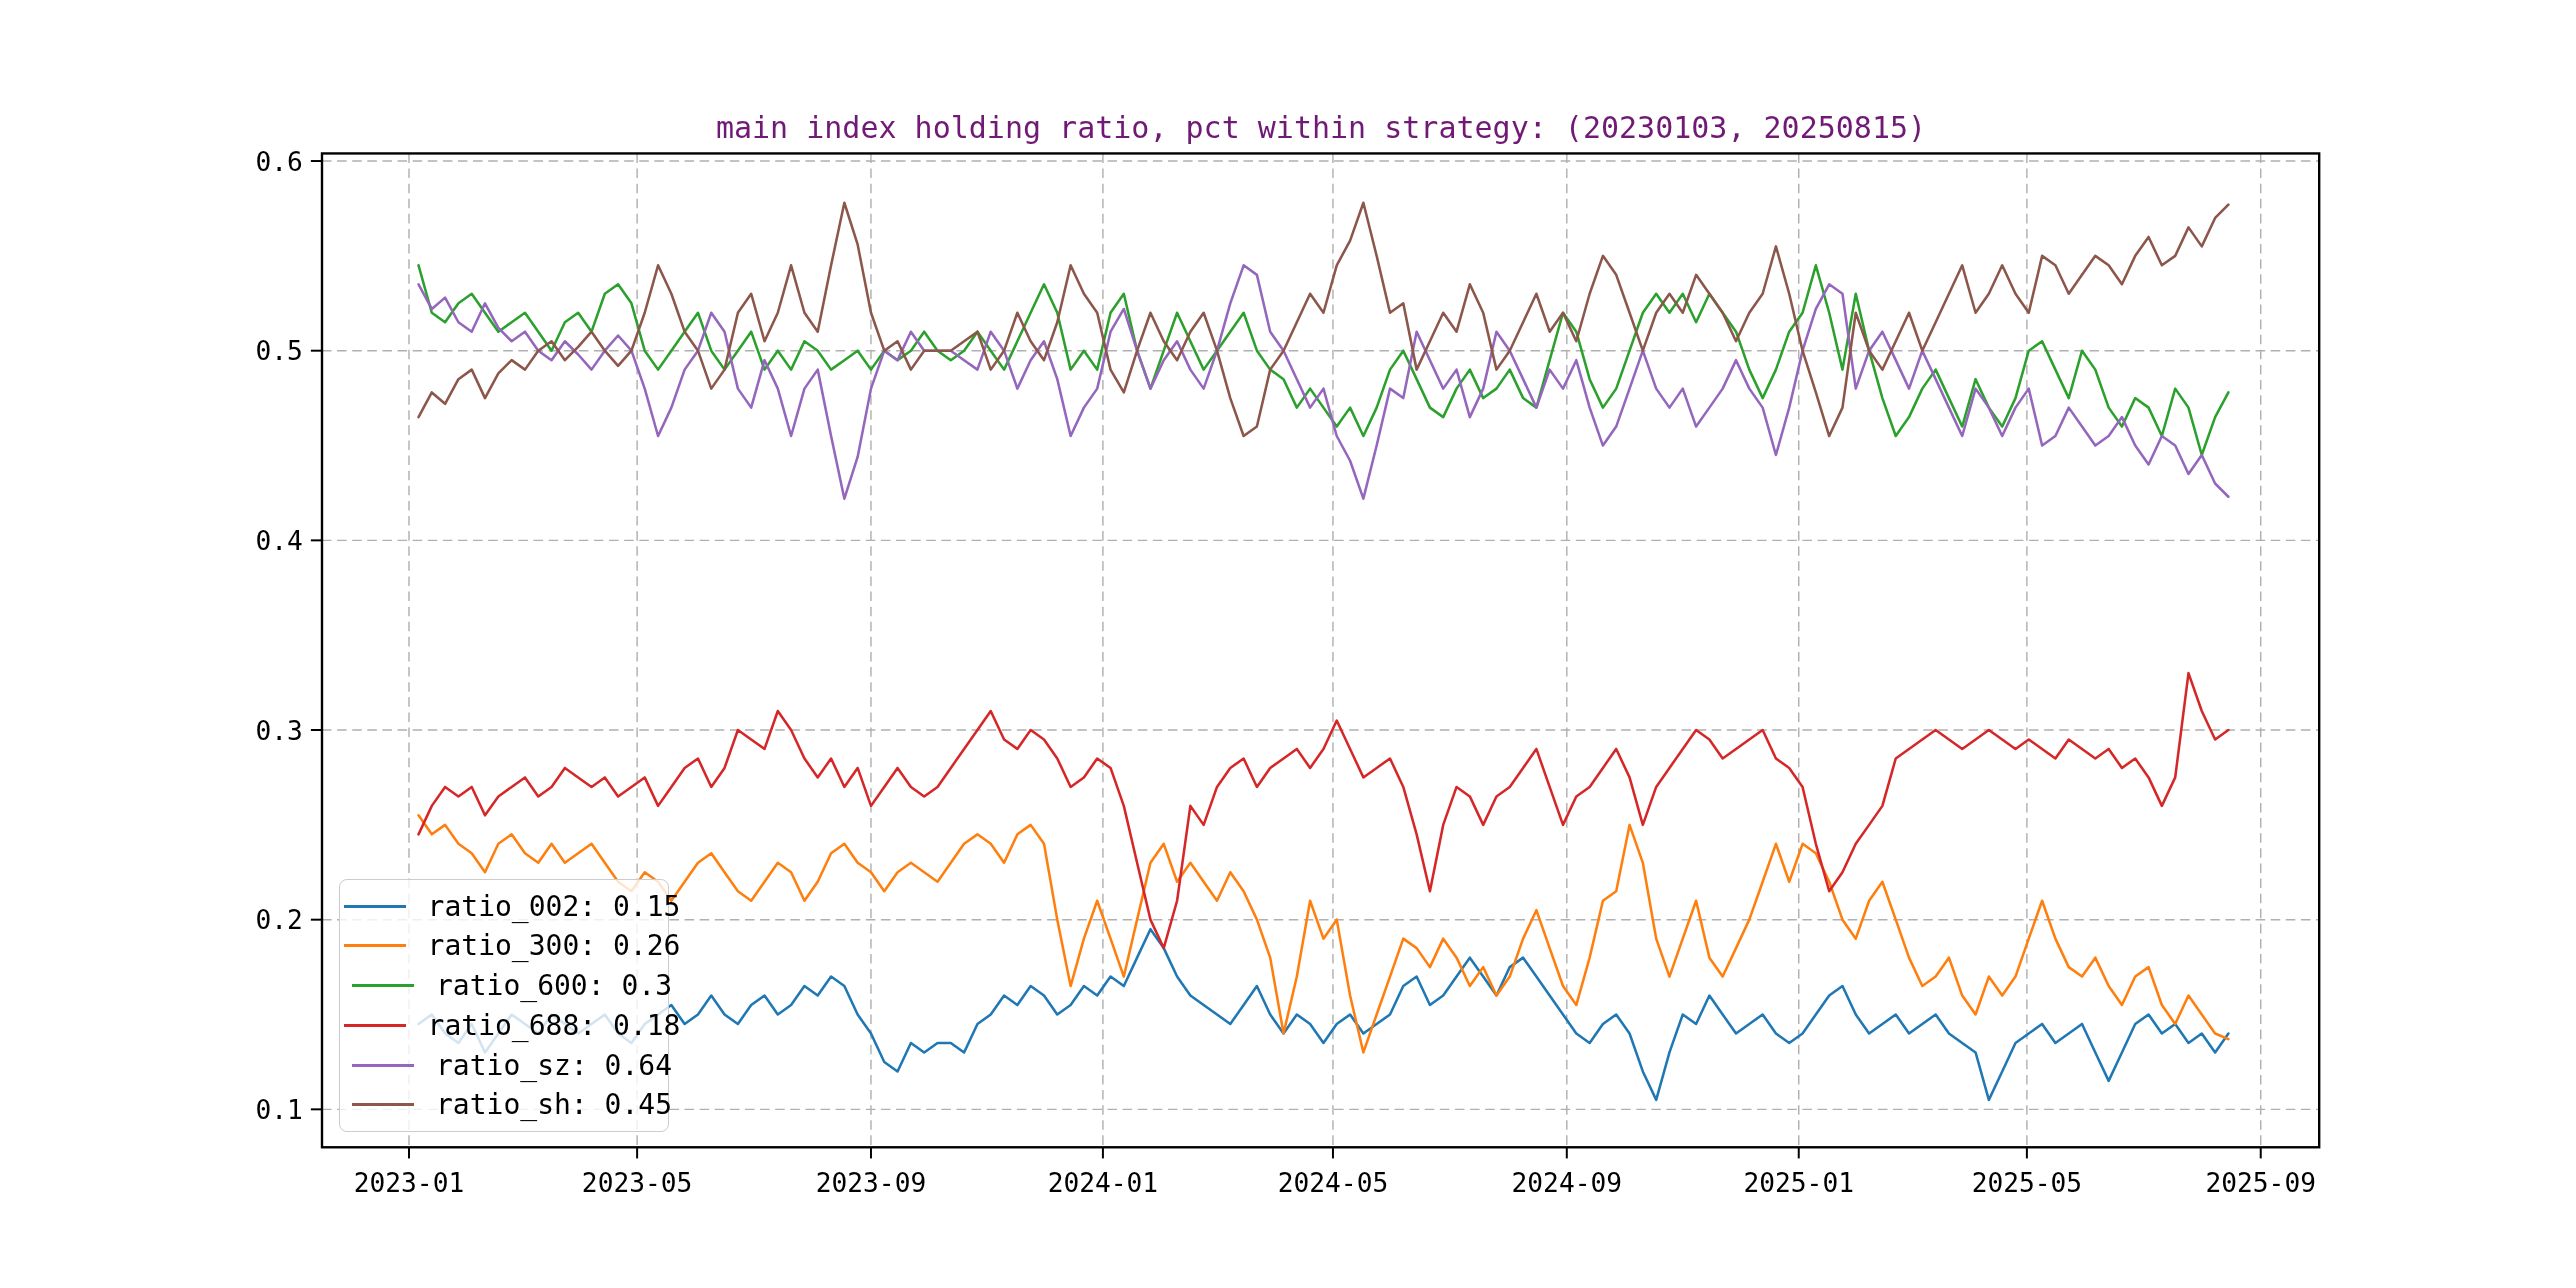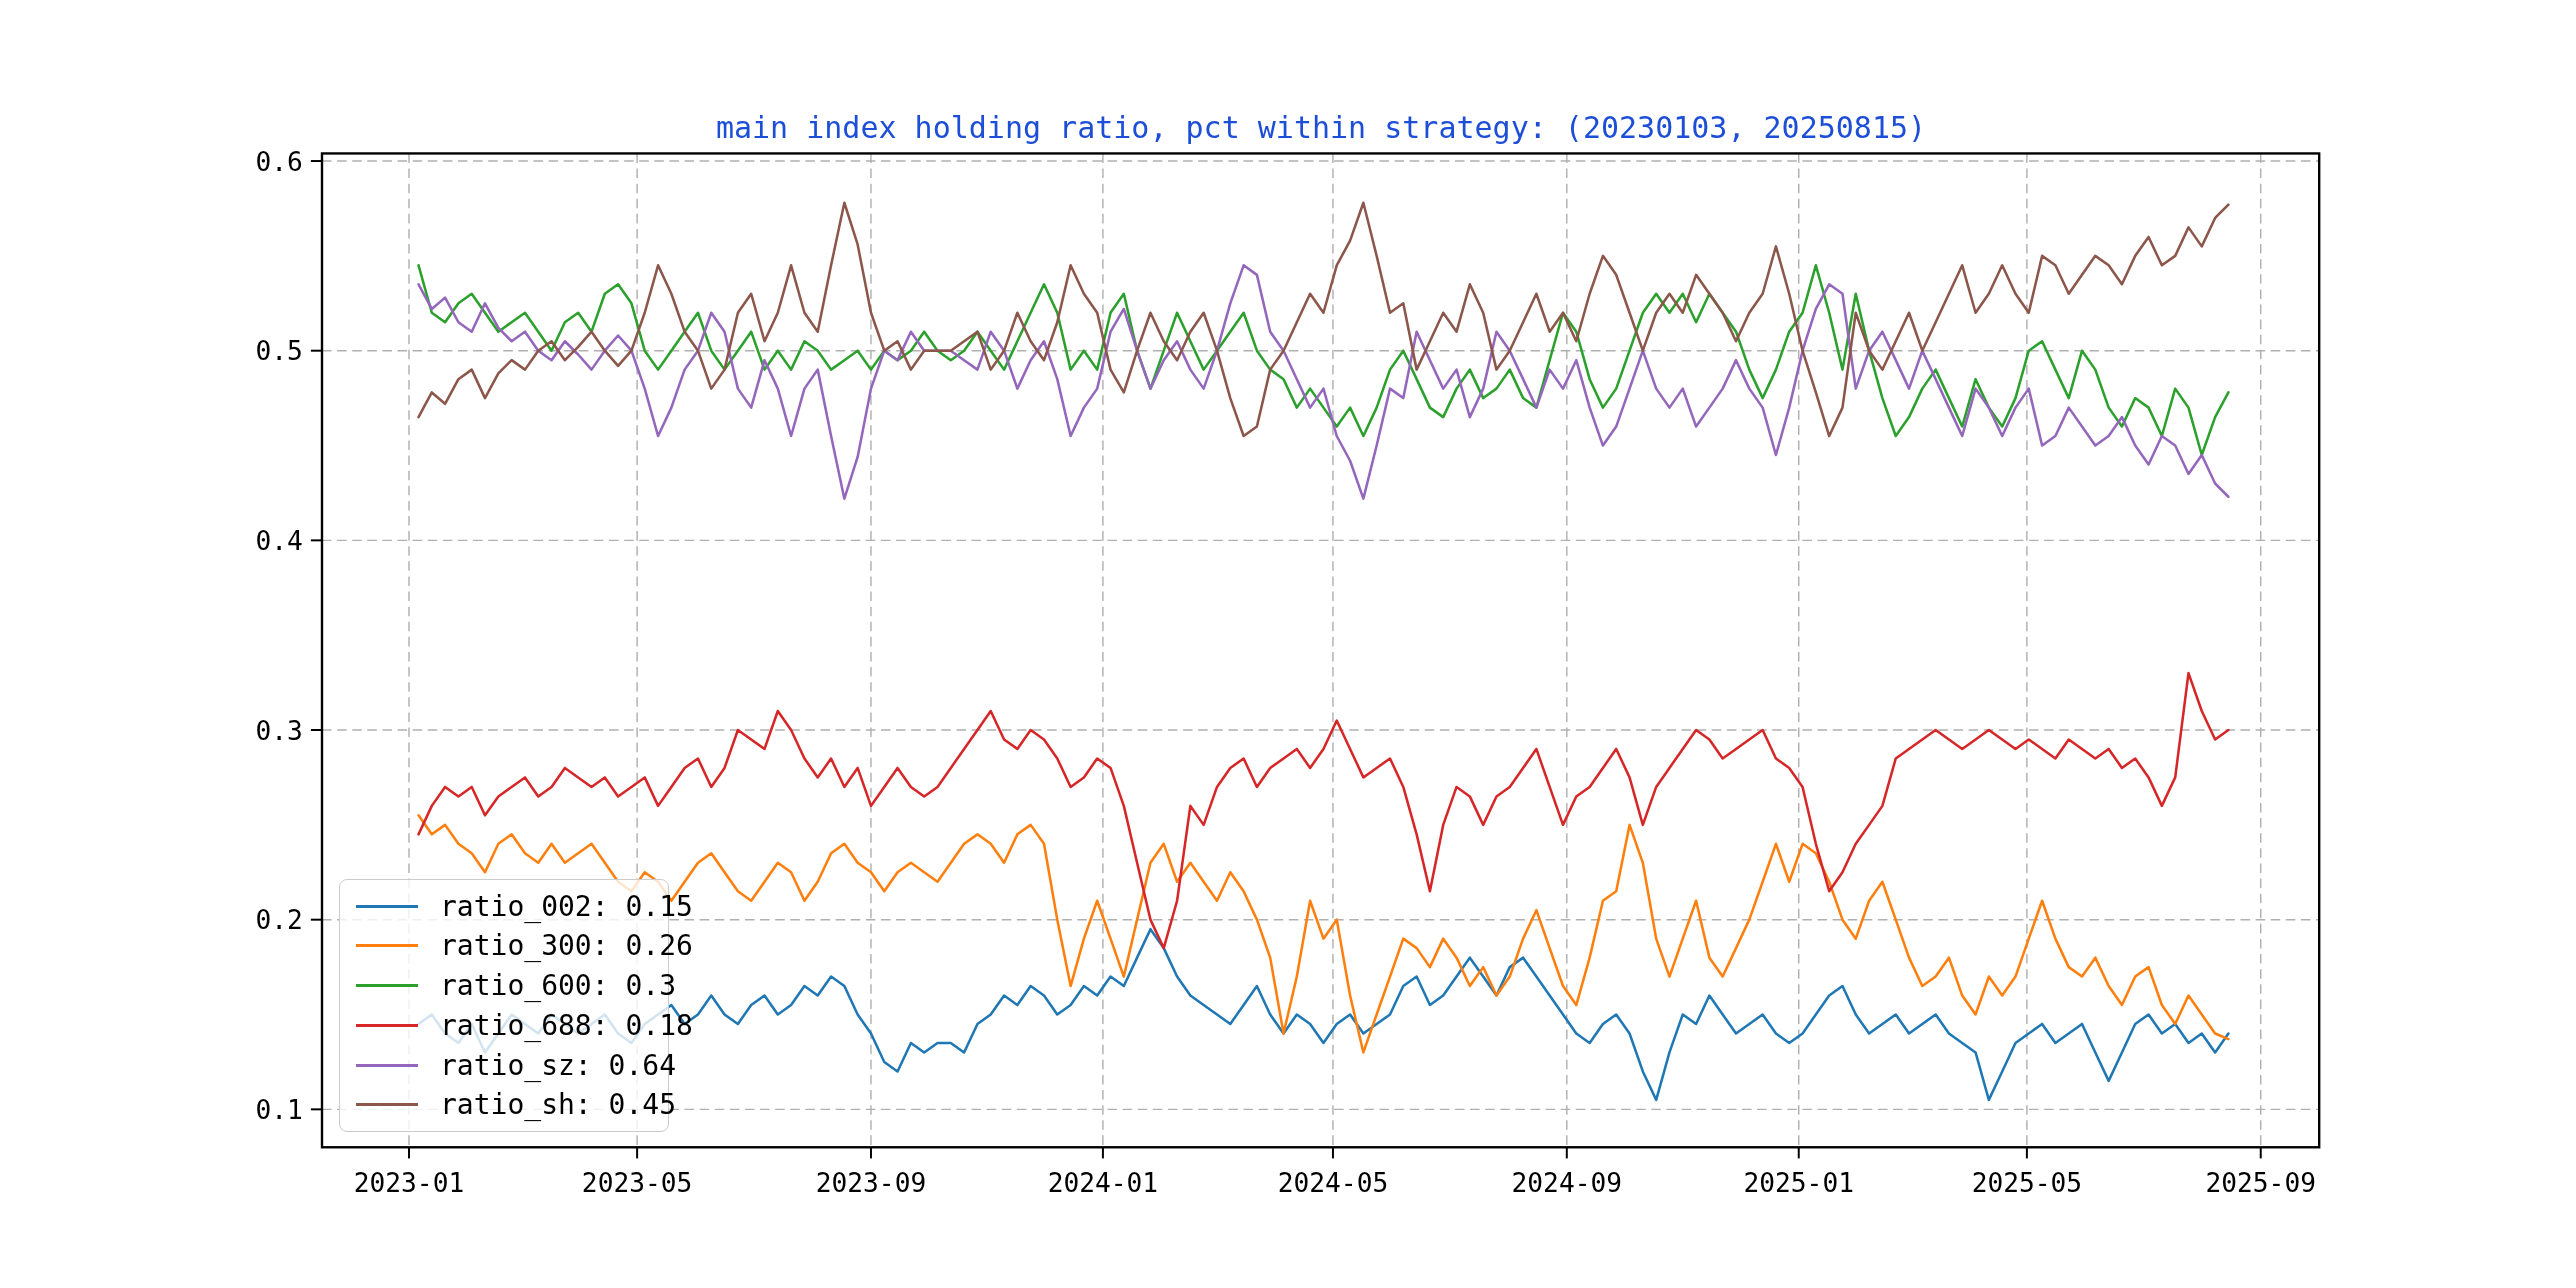--- a/index.html
+++ b/index.html
@@ -1,25 +1,25 @@
 <!DOCTYPE html>
 <html style="font-size:12.7px"><head>
 <meta charset="utf-8">
 <style>
   html,body{margin:0;padding:0;background:#ffffff;}
   .figure{position:relative;width:2576px;height:1288px;background:#ffffff;
           font-family:"DejaVu Sans Mono", monospace;overflow:hidden;}
   .chart-title{position:absolute;left:1321px;top:110px;transform:translateX(-50%);
-          font-size:30px;color:#1d4ed8;white-space:nowrap;letter-spacing:0px;}
+          font-size:30px;color:#701a75;white-space:nowrap;letter-spacing:0px;}
   .plot-svg{position:absolute;left:0;top:0;}
   .legend{position:absolute;left:339px;top:879px;width:330px;height:253px;
           box-sizing:border-box;background:rgba(255,255,255,0.8);
           border:1.6px solid #cccccc;border-radius:8px;z-index:5;
           display:flex;flex-direction:column;justify-content:space-around;
-          padding:6.4px 0 6.4px 0;}
+          padding:6.4px 0 6.4px 0;align-items:center;}
   .legend-item{display:flex;align-items:center;height:38px;}
   .legend-swatch{width:62px;height:0;border-top:3.2px solid #000;margin:0 22px 0 16px;flex:none;}
   .legend-label{font-size:28px;color:#000;white-space:pre;}
 </style>
 </head>
 <body>
 
 <div class="figure">
   <svg class="plot-svg" id="plot" width="2576" height="1288" viewBox="0 0 3240 1620">
       <defs>

